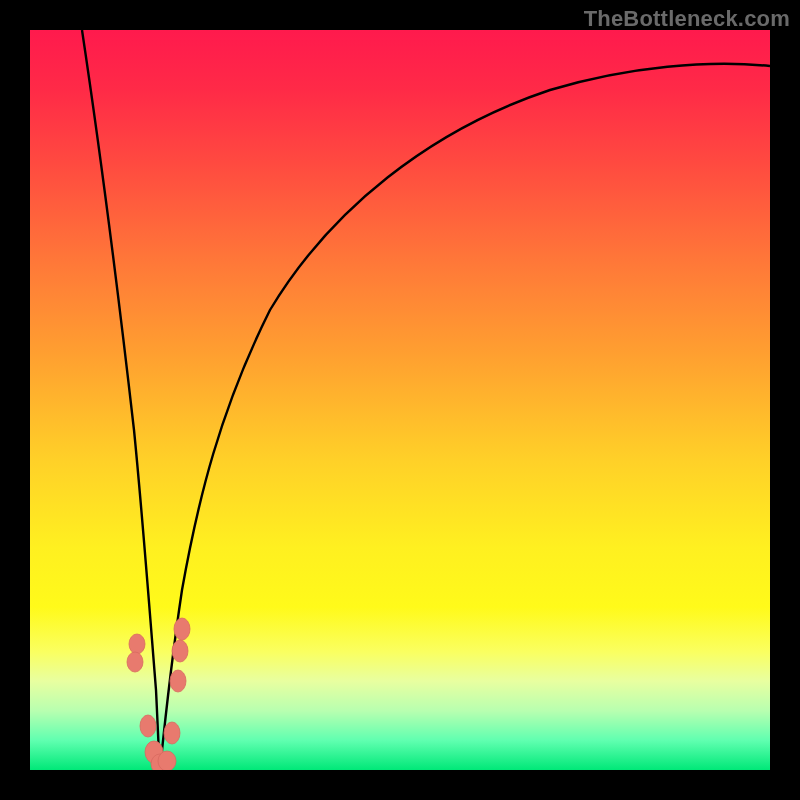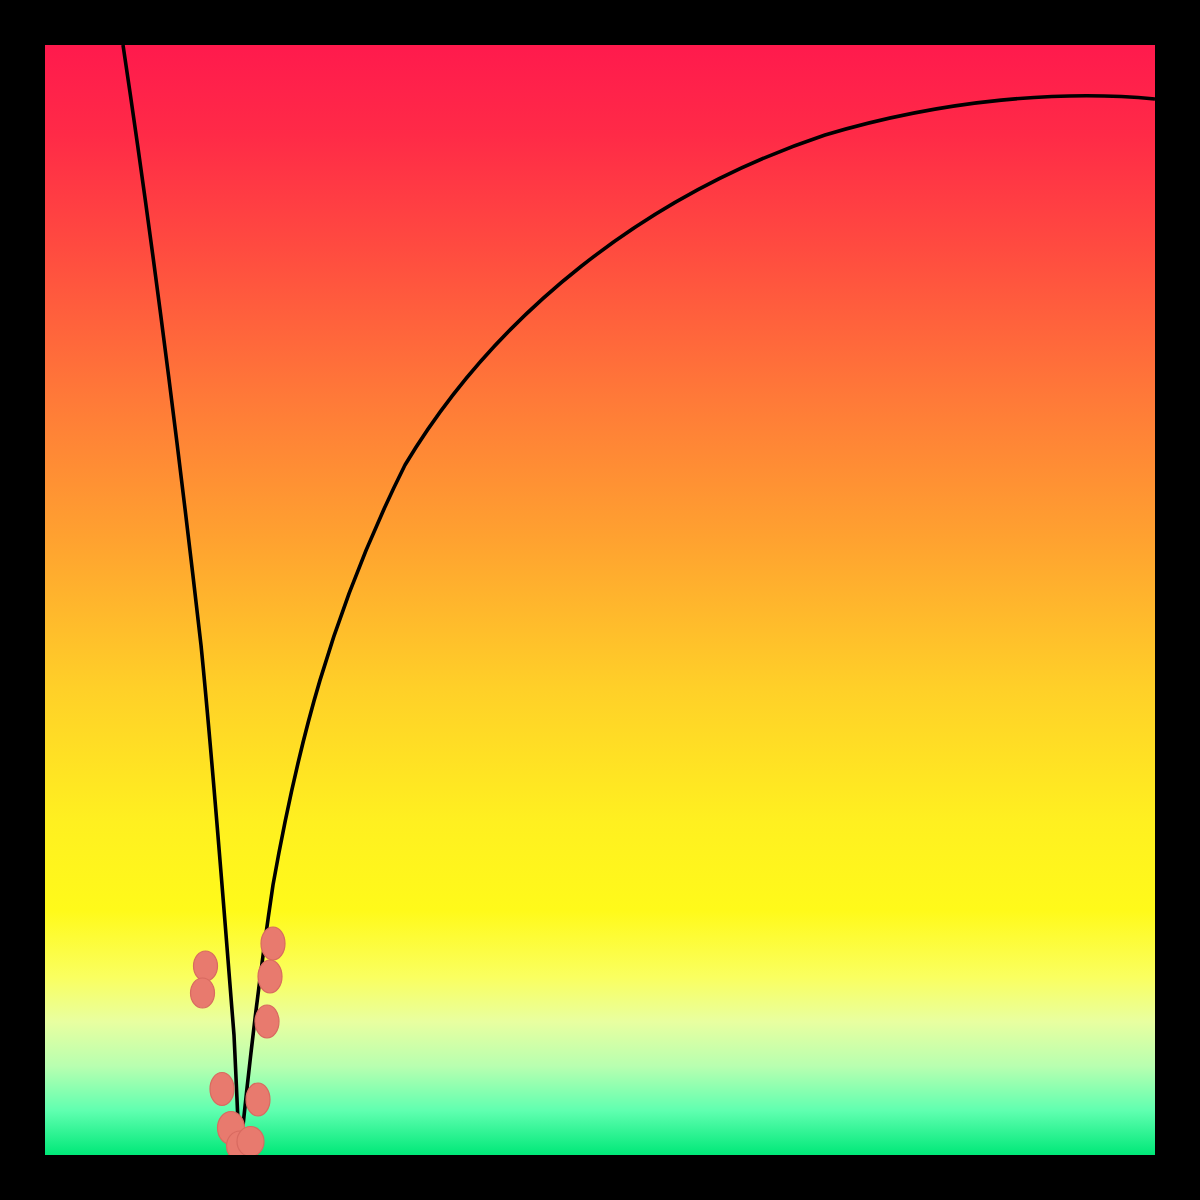--- a/index.html
+++ b/index.html
@@ -87,13 +87,14 @@
         <ellipse cx="130" cy="734" rx="9" ry="10"></ellipse>
         <ellipse cx="137" cy="731" rx="9" ry="10"></ellipse>
         <ellipse cx="142" cy="703" rx="8" ry="11"></ellipse>
         <ellipse cx="148" cy="651" rx="8" ry="11"></ellipse>
         <ellipse cx="150" cy="621" rx="8" ry="11"></ellipse>
         <ellipse cx="152" cy="599" rx="8" ry="11"></ellipse>
       </g>
     </svg>
   </div>
 
+  <div class="watermark">TheBottleneck.com</div>
 </div>
 
 </body></html>

